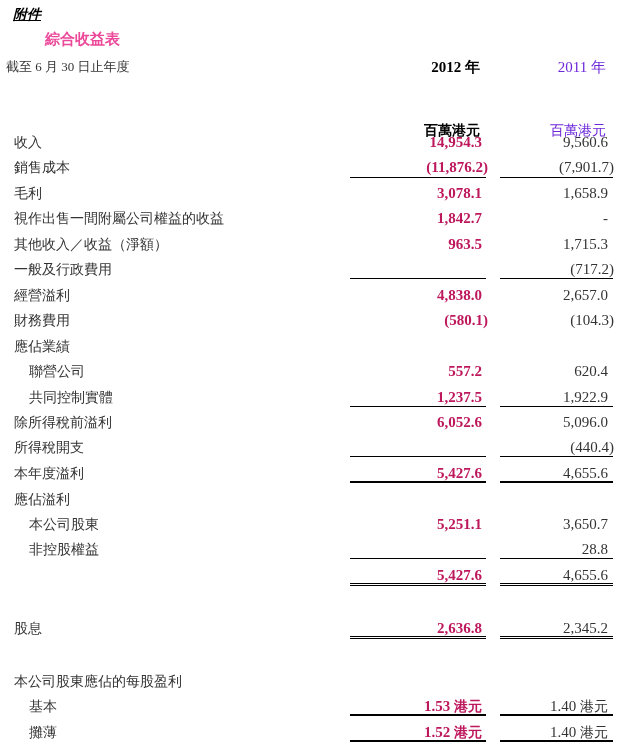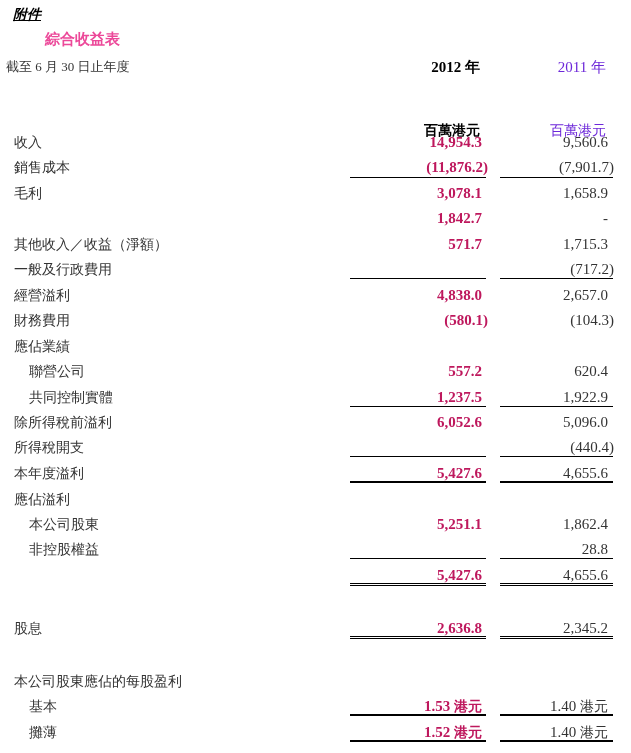--- a/index.html
+++ b/index.html
@@ -86,27 +86,28 @@
 <div class="rule single c1" style="top:177px"></div>
 <div class="rule single c2" style="top:177px"></div>
 
 <div class="row" style="top:183px">
   <span class="label">毛利</span>
   <span class="v1 nonparen">3,078.1</span>
   <span class="v2 nonparen">1,658.9</span>
 </div>
 
 <div class="row" style="top:208px">
+  <span class="label">視作出售一間附屬公司權益的收益</span>
   <span class="v1 nonparen">1,842.7</span>
   <span class="v2 nonparen">-</span>
 </div>
 
 <div class="row" style="top:234px">
   <span class="label">其他收入／收益（淨額）</span>
-  <span class="v1 nonparen">571.7</span>
+  <span class="v1 nonparen">963.5</span>
   <span class="v2 nonparen">1,715.3</span>
 </div>
 
 <div class="row" style="top:259px">
   <span class="label">一般及行政費用</span>
   <span class="v2">(717.2)</span>
 </div>
 <div class="rule single c1" style="top:278px"></div>
 <div class="rule single c2" style="top:278px"></div>
 
@@ -161,21 +162,21 @@
 <div class="rule thick c1" style="top:481px"></div>
 <div class="rule thick c2" style="top:481px"></div>
 
 <div class="row" style="top:489px">
   <span class="label">應佔溢利</span>
 </div>
 
 <div class="row indent" style="top:514px">
   <span class="label">本公司股東</span>
   <span class="v1 nonparen">5,251.1</span>
-  <span class="v2 nonparen">1,862.4</span>
+  <span class="v2 nonparen">3,650.7</span>
 </div>
 
 <div class="row indent" style="top:539px">
   <span class="label">非控股權益</span>
   <span class="v2 nonparen">28.8</span>
 </div>
 <div class="rule single c1" style="top:558px"></div>
 <div class="rule single c2" style="top:558px"></div>
 
 <div class="row" style="top:565px">

